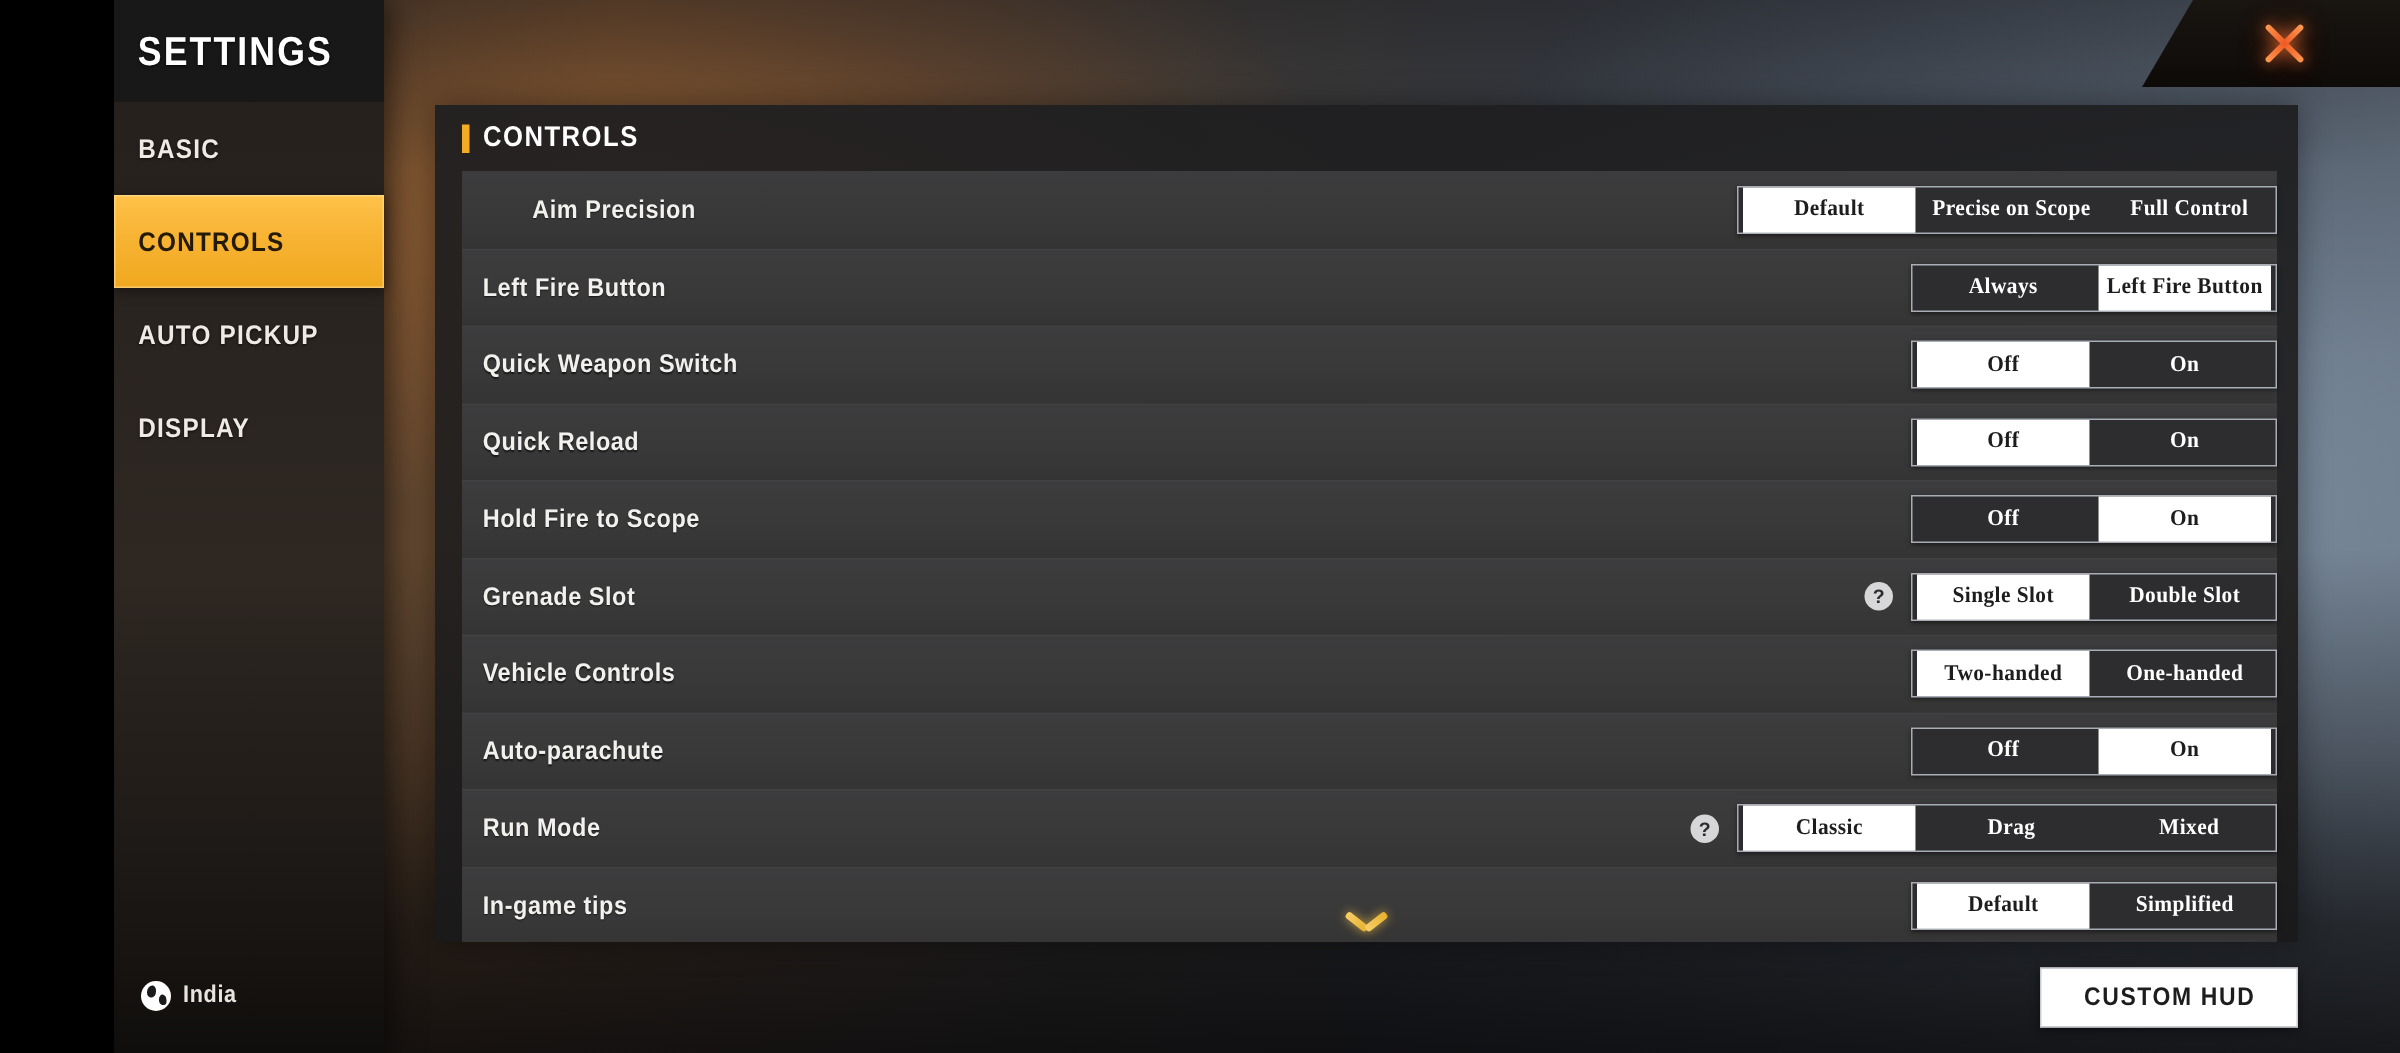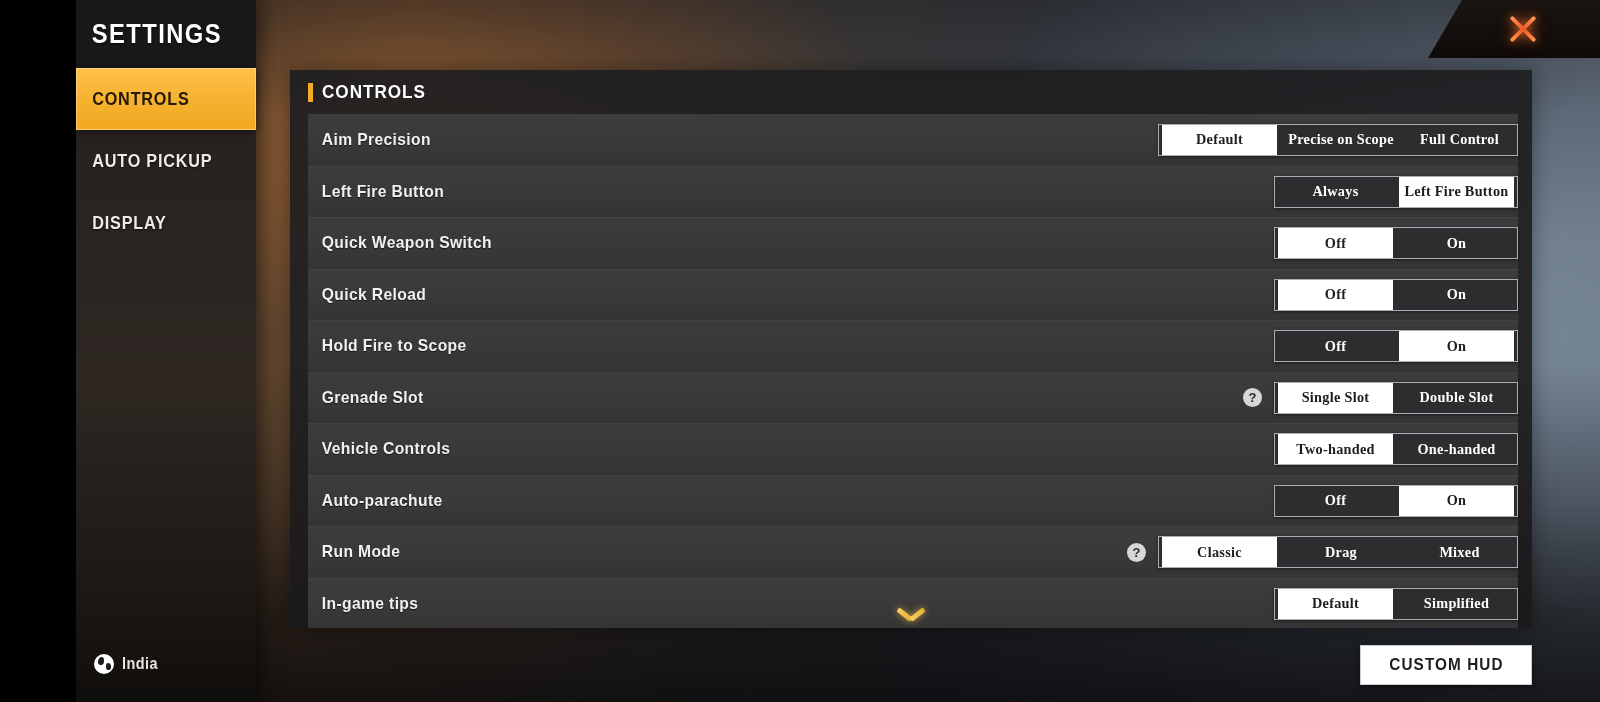--- a/index.html
+++ b/index.html
@@ -247,21 +247,21 @@
   .row {
     position: relative;
     height: 51.5px;
     margin-bottom: 0px;
     background: linear-gradient(180deg, #3c3c3e 0%, #393939 55%, #343434 100%);
     border-top: 1px solid rgba(120,120,125,0.22);
     display: flex;
     align-items: center;
     box-sizing: border-box;
   }
-  .row:first-child { border-top: none; }
+  .row:first-child { border-top: none; padding-left: 33px; }
   .row-label {
     color: #f3f1ee;
     font-size: 17px;
     font-weight: 700;
     letter-spacing: 0.4px;
     padding-left: 15px;
     transform: scaleX(0.92);
     transform-origin: left center;
     white-space: nowrap;
     text-shadow: 0 1px 1px rgba(0,0,0,0.6);
@@ -370,20 +370,23 @@
   <div class="bg-layer bg-dark-topmid"></div>
   <div class="bg-layer bg-dark-bottom"></div>
 
   <div class="black-rail"></div>
 
   <div class="sidebar">
     <div class="sidebar-header">
       <div class="sidebar-title">SETTINGS</div>
     </div>
     <div class="sidebar-nav" id="sidebar-nav">
+        <div class="nav-item">
+          <div class="nav-label">BASIC</div>
+        </div>
         <div class="nav-item active">
           <div class="nav-label">CONTROLS</div>
         </div>
         <div class="nav-item">
           <div class="nav-label">AUTO PICKUP</div>
         </div>
         <div class="nav-item">
           <div class="nav-label">DISPLAY</div>
         </div>
       </div>

